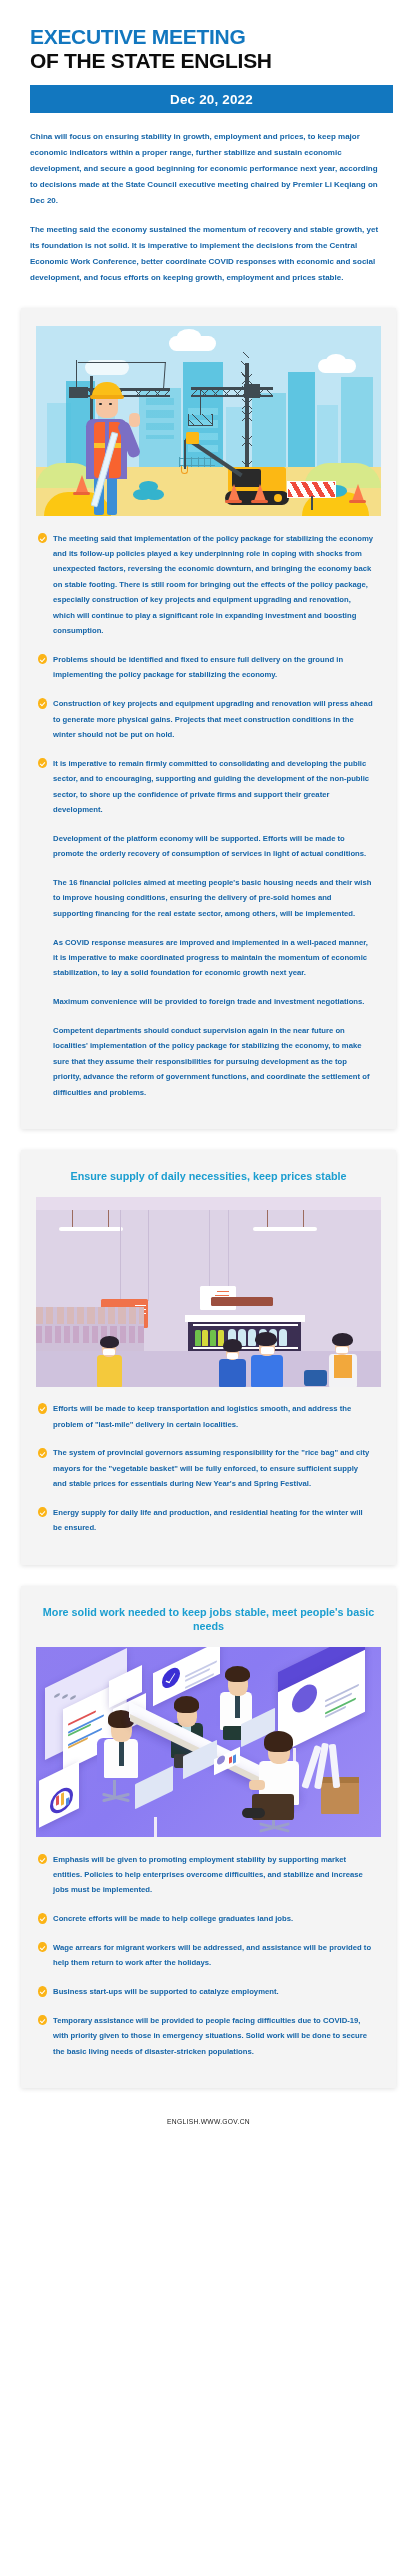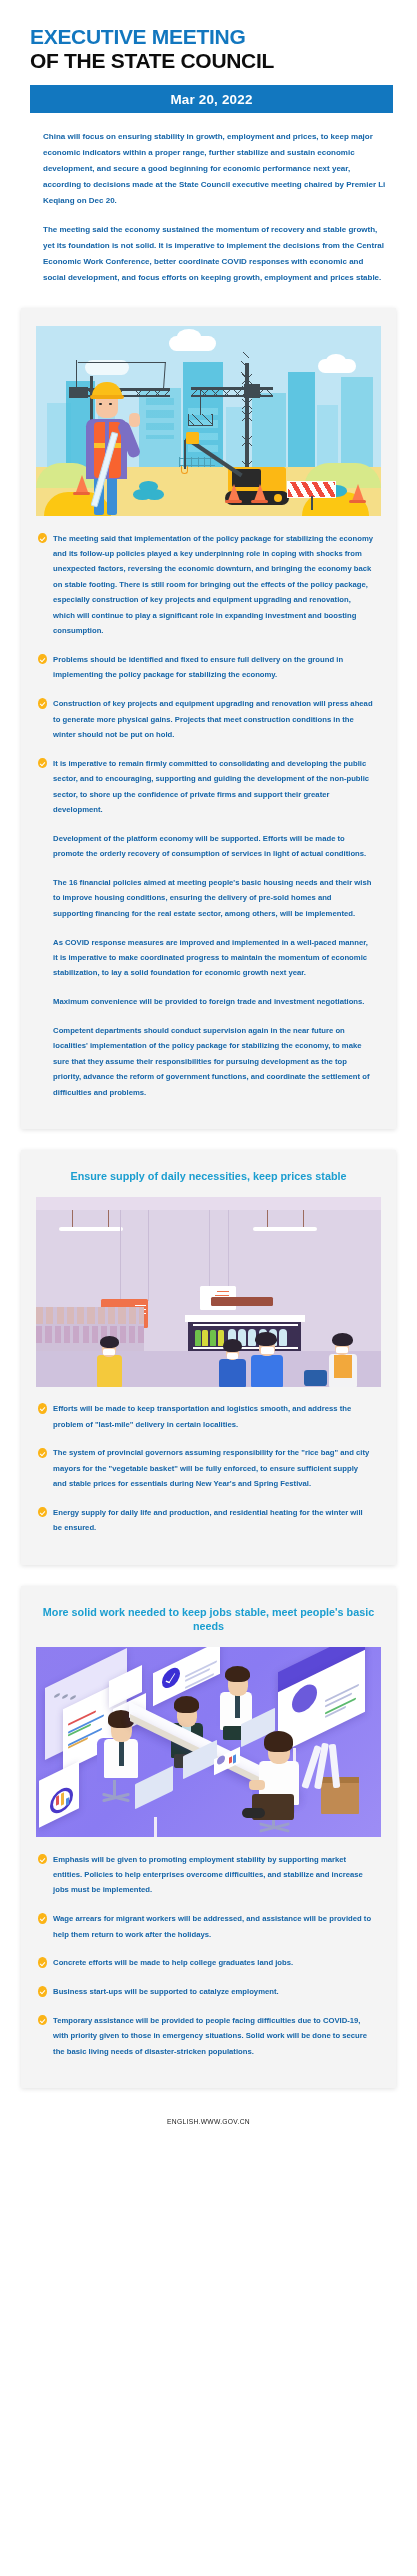--- a/index.html
+++ b/index.html
@@ -38,21 +38,20 @@
   }
 
   
   .intro-wrap { padding: 15.5px 30px 0 30px; }
   .intro-p {
     color: #1565a8;
     font-size: 8px;
     font-weight: bold;
     line-height: 2.0;
     margin-bottom: 13.4px;
-    margin-left: 13px;
   }
 
   
   .card {
     margin: 21.6px 20.6px 0 20.6px;
     background: #f4f4f4;
     box-shadow: 0 1px 4.6px rgba(0,0,0,0.12);
     padding: 18.5px 0 15.5px 0;
   }
   .card-title {
@@ -224,22 +223,22 @@
     content:""; position:absolute; left:5.7px; top:4.1px;
     width:4.1px; height:7.7px; border:solid #fff; border-width:0 1.5px 1.5px 0;
     transform:rotate(42deg);
   }
 </style>
 </head>
 <body>
 
 <div class="header">
   <div class="title-line1">EXECUTIVE MEETING</div>
-  <div class="title-line2">OF THE STATE COUNCIL</div>
-  <div class="date-bar">Mar 20, 2022</div>
+  <div class="title-line2">OF THE STATE ENGLISH</div>
+  <div class="date-bar">Dec 20, 2022</div>
 </div>
 
 <div class="intro-wrap">
   <p class="intro-p">China will focus on ensuring stability in growth, employment and prices, to keep major economic indicators within a proper range, further stabilize and sustain economic development, and secure a good beginning for economic performance next year, according to decisions made at the State Council executive meeting chaired by Premier Li Keqiang on Dec 20.</p>
   <p class="intro-p">The meeting said the economy sustained the momentum of recovery and stable growth, yet its foundation is not solid. It is imperative to implement the decisions from the Central Economic Work Conference, better coordinate COVID responses with economic and social development, and focus efforts on keeping growth, employment and prices stable.</p>
 </div>
 
 <div class="card">
 
   <div class="illus ill1">
@@ -594,25 +593,25 @@
     <div class="roll" style="left:295px;top:97px;width:7.2px;height:44px;transform:rotate(-6deg);"></div>
   </div>
 
   <div class="bullets">
     <div class="bullet">
       <span class="bullet-icon"></span>
       <span class="bullet-text">Emphasis will be given to promoting employment stability by supporting market entities. Policies to help enterprises overcome difficulties, and stabilize and increase jobs must be implemented.</span>
     </div>
     <div class="bullet">
       <span class="bullet-icon"></span>
+      <span class="bullet-text">Concrete efforts will be made to help college graduates land jobs.</span>
+    </div>
+    <div class="bullet">
+      <span class="bullet-icon"></span>
       <span class="bullet-text">Wage arrears for migrant workers will be addressed, and assistance will be provided to help them return to work after the holidays.</span>
-    </div>
-    <div class="bullet">
-      <span class="bullet-icon"></span>
-      <span class="bullet-text">Concrete efforts will be made to help college graduates land jobs.</span>
     </div>
     <div class="bullet">
       <span class="bullet-icon"></span>
       <span class="bullet-text">Business start-ups will be supported to catalyze employment.</span>
     </div>
     <div class="bullet">
       <span class="bullet-icon"></span>
       <span class="bullet-text">Temporary assistance will be provided to people facing difficulties due to COVID-19, with priority given to those in emergency situations. Solid work will be done to secure the basic living needs of disaster-stricken populations.</span>
     </div>
   </div>

